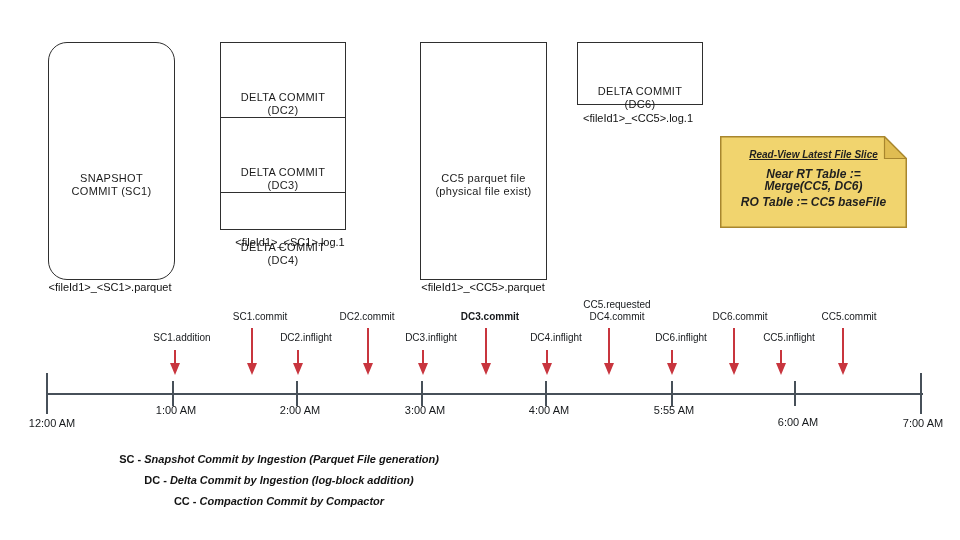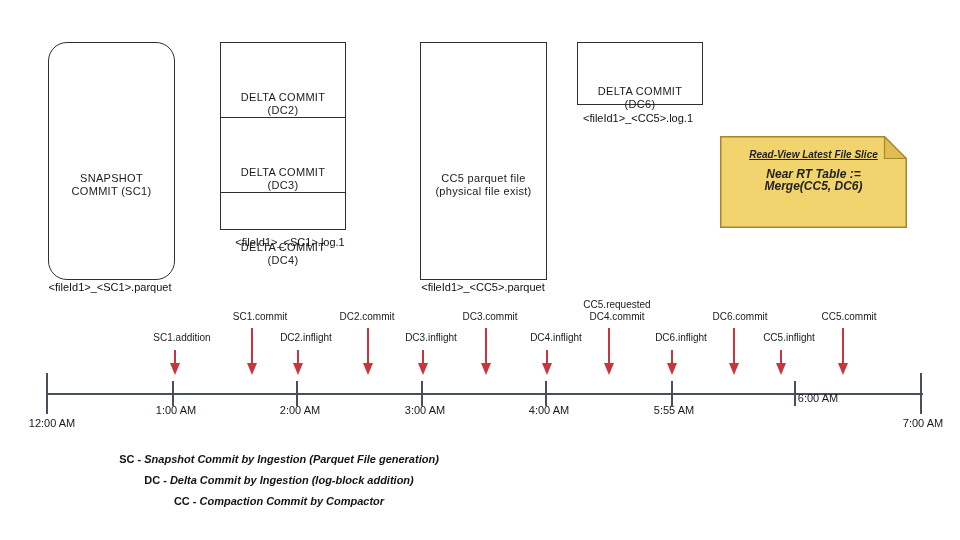--- a/index.html
+++ b/index.html
@@ -82,38 +82,39 @@
   <div class="file-label" style="left:638px;top:112px;">&lt;fileId1&gt;_&lt;CC5&gt;.log.1</div>
 
   <div class="note">
     <svg width="187" height="92" viewBox="0 0 187 92">
       <path d="M0.75,0.75 L164.5,0.75 L186.25,22.5 L186.25,91.25 L0.75,91.25 Z" style="fill:var(--note-fill);stroke:var(--note-border);stroke-width:1.5;"></path>
       <path d="M164.5,0.75 L164.5,22.5 L186.25,22.5 Z" style="fill:var(--note-fold);stroke:var(--note-border);stroke-width:1.2;"></path>
     </svg>
     <div class="note-title">Read-View Latest File Slice</div>
     <div class="note-body note-b1">Near RT Table :=
 Merge(CC5, DC6)</div>
+    <div class="note-body note-b2">RO Table := CC5 baseFile</div>
   </div>
 
   <div class="axis-line"></div>
   <div id="timeline-dynamic">
       <div class="tick end" style="left: 46px;"></div>
       <div class="hour-label" style="left: 52px; top: 417px;">12:00 AM</div>
       <div class="tick" style="left: 172px;"></div>
       <div class="hour-label" style="left: 176px; top: 404px;">1:00 AM</div>
       <div class="tick" style="left: 296px;"></div>
       <div class="hour-label" style="left: 300px; top: 404px;">2:00 AM</div>
       <div class="tick" style="left: 421px;"></div>
       <div class="hour-label" style="left: 425px; top: 404px;">3:00 AM</div>
       <div class="tick" style="left: 545px;"></div>
       <div class="hour-label" style="left: 549px; top: 404px;">4:00 AM</div>
       <div class="tick" style="left: 671px;"></div>
       <div class="hour-label" style="left: 674px; top: 404px;">5:55 AM</div>
       <div class="tick" style="left: 794px;"></div>
-      <div class="hour-label" style="left: 798px; top: 392px; margin-left: 20px;">6:00 AM</div>
+      <div class="hour-label" style="left: 798px; top: 416px;">6:00 AM</div>
       <div class="tick end" style="left: 920px;"></div>
       <div class="hour-label" style="left: 923px; top: 417px;">7:00 AM</div>
       <div class="arrow" style="left: 169px; top: 350px; height: 25px;">
         <div class="shaft"></div>
         <div class="head"></div>
       </div>
       <div class="evt-label" style="left: 182px; top: 332px;">SC1.addition</div>
       <div class="arrow" style="left: 246px; top: 328px; height: 47px;">
         <div class="shaft"></div>
         <div class="head"></div>
@@ -131,21 +132,21 @@
       <div class="evt-label" style="left: 367px; top: 311px;">DC2.commit</div>
       <div class="arrow" style="left: 417px; top: 350px; height: 25px;">
         <div class="shaft"></div>
         <div class="head"></div>
       </div>
       <div class="evt-label" style="left: 431px; top: 332px;">DC3.inflight</div>
       <div class="arrow" style="left: 480px; top: 328px; height: 47px;">
         <div class="shaft"></div>
         <div class="head"></div>
       </div>
-      <div class="evt-label" style="left: 490px; top: 311px;">DC3.commit</div>
+      <div class="evt-label" style="left: 490px; top: 311px; font-weight: bold;">DC3.commit</div>
       <div class="arrow" style="left: 541px; top: 350px; height: 25px;">
         <div class="shaft"></div>
         <div class="head"></div>
       </div>
       <div class="evt-label" style="left: 556px; top: 332px;">DC4.inflight</div>
       <div class="arrow" style="left: 603px; top: 328px; height: 47px;">
         <div class="shaft"></div>
         <div class="head"></div>
       </div>
       <div class="evt-label" style="left: 617px; top: 299px;">CC5.requested

